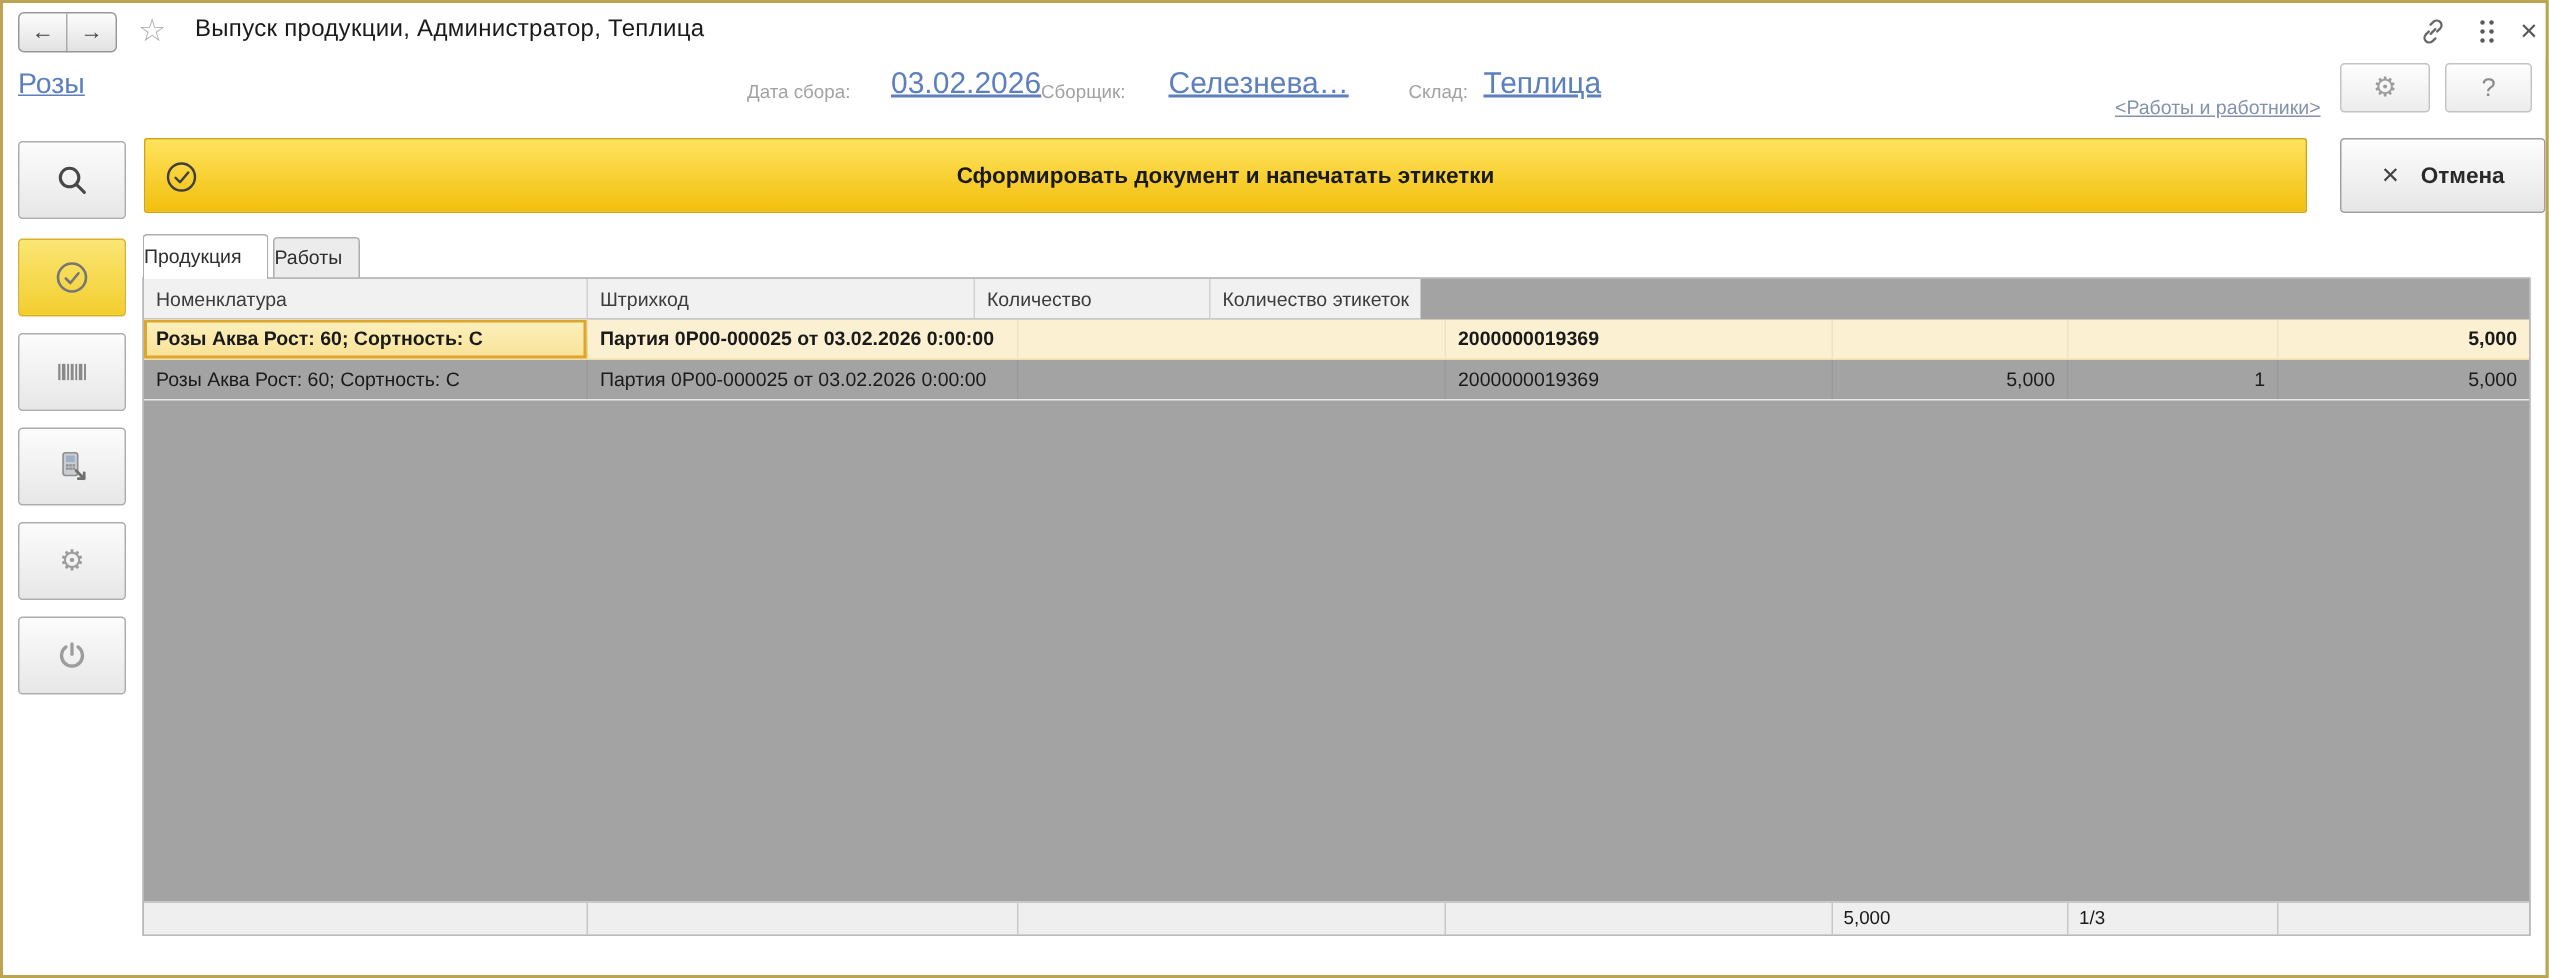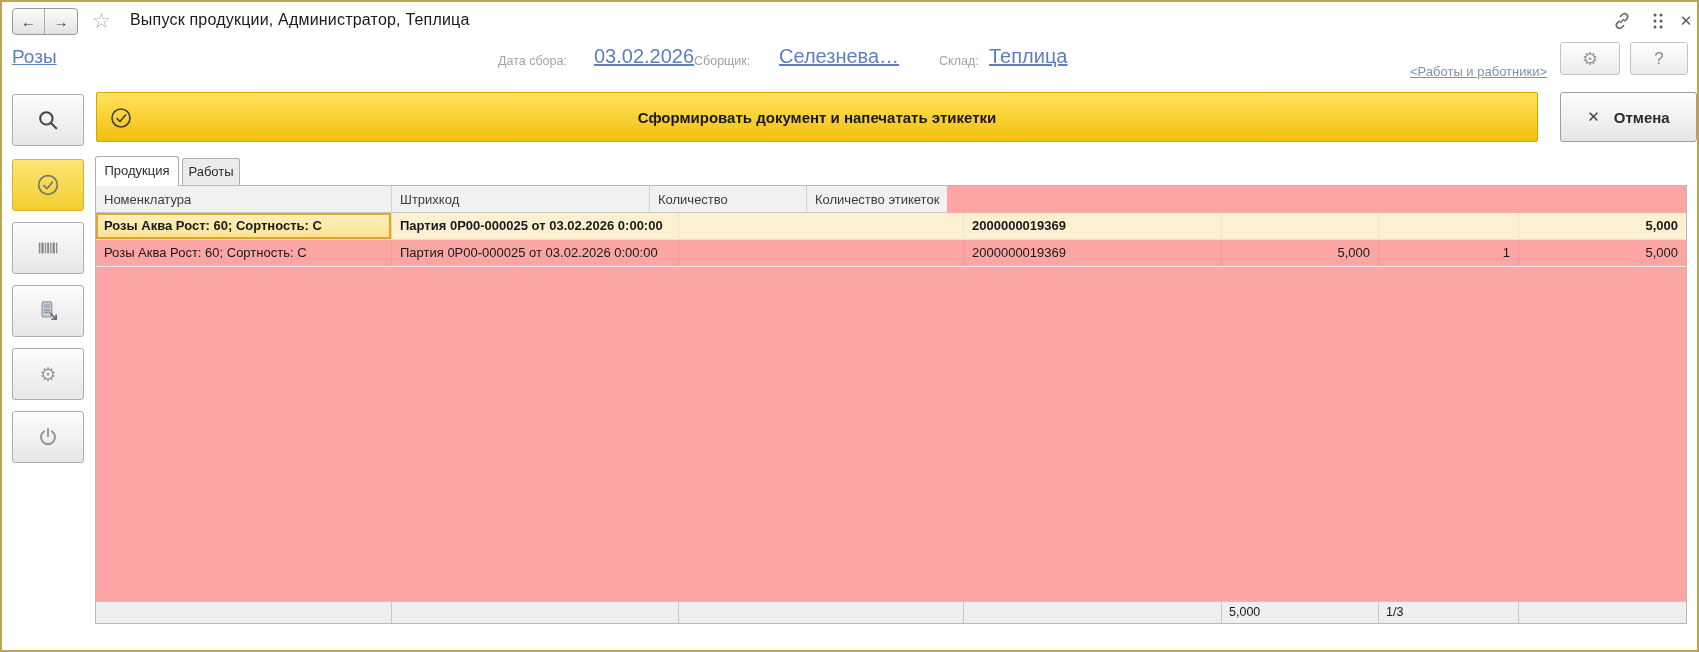--- a/index.html
+++ b/index.html
@@ -69,30 +69,30 @@
     display:flex; align-items:center; justify-content:center;
   }
   .side-btn.active {
     background:linear-gradient(#FBE675,#F2CE2E);
     border-color:#D9B22A;
   }
   .side-gear { font-size:19px; color:#9C9C9C; }
 
   
   .tab {
-    font-size:13px; color:#2E2E2E; text-align:center;
+    font-size:13px; color:#2E2E2E; text-align:left;
     border:1px solid #ADADAD; border-bottom:none; border-radius:3px 3px 0 0;
   }
   .tab.active { left:93px; top:154px; width:84px; height:30px; line-height:28px; background:#fff; z-index:3; }
   .tab.inactive { left:180px; top:156px; width:58px; height:28px; line-height:26px; background:#ECECEC; z-index:1; }
 
   
   .grid {
     left:93px; top:183px; width:1592px; height:439px;
-    border:1px solid #B9B9B9; background:#fca5a5; z-index:2;
+    border:1px solid #B9B9B9; background:#a3a3a3; z-index:2;
   }
   .g-row { display:flex; }
   .cell { flex:none; overflow:hidden; white-space:nowrap; }
   .c0{width:296px} .c1{width:287px} .c2{width:285px} .c3{width:258px}
   .c4{width:157px} .c5{width:140px} .c6{width:167px}
   .g-head .cell {
     height:27px; background:#F1F1F1; border-right:1px solid #D2D2D2; border-bottom:1px solid #C7C7C7;
     font-size:13px; color:#3C3C3C; padding:6px 8px 0;
   }
   .g-head .cell:last-child { border-right:none; }

